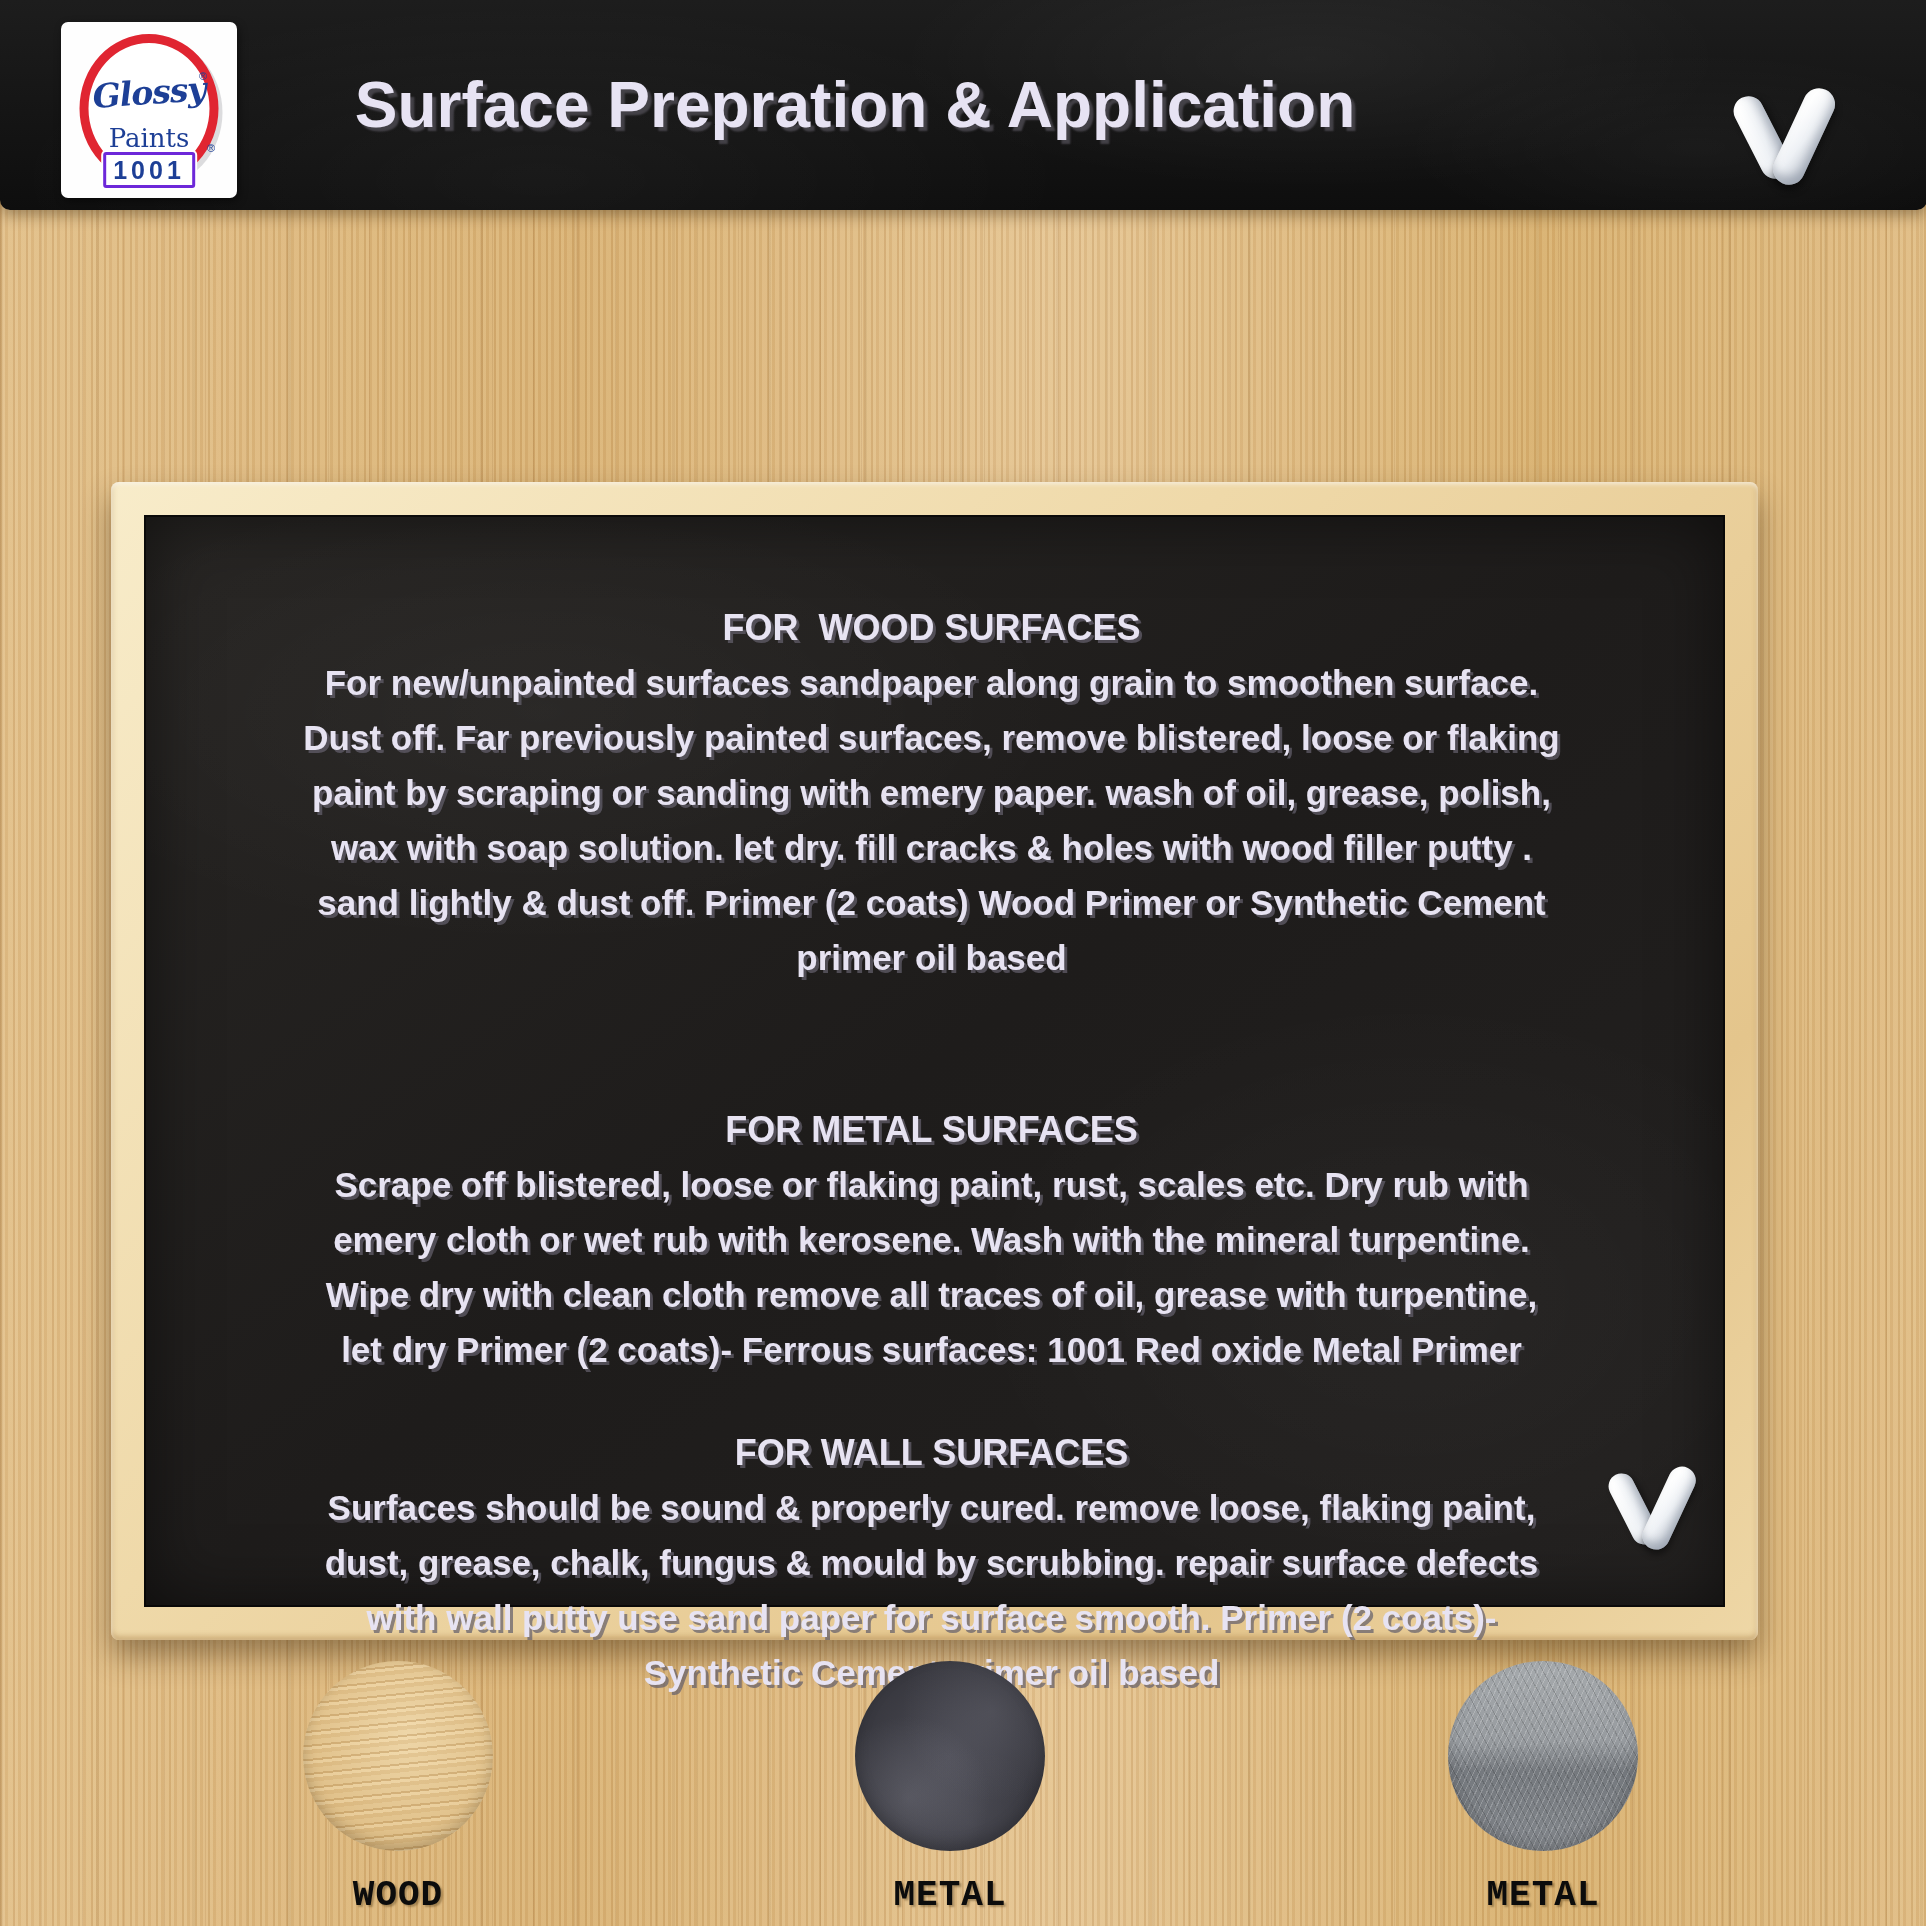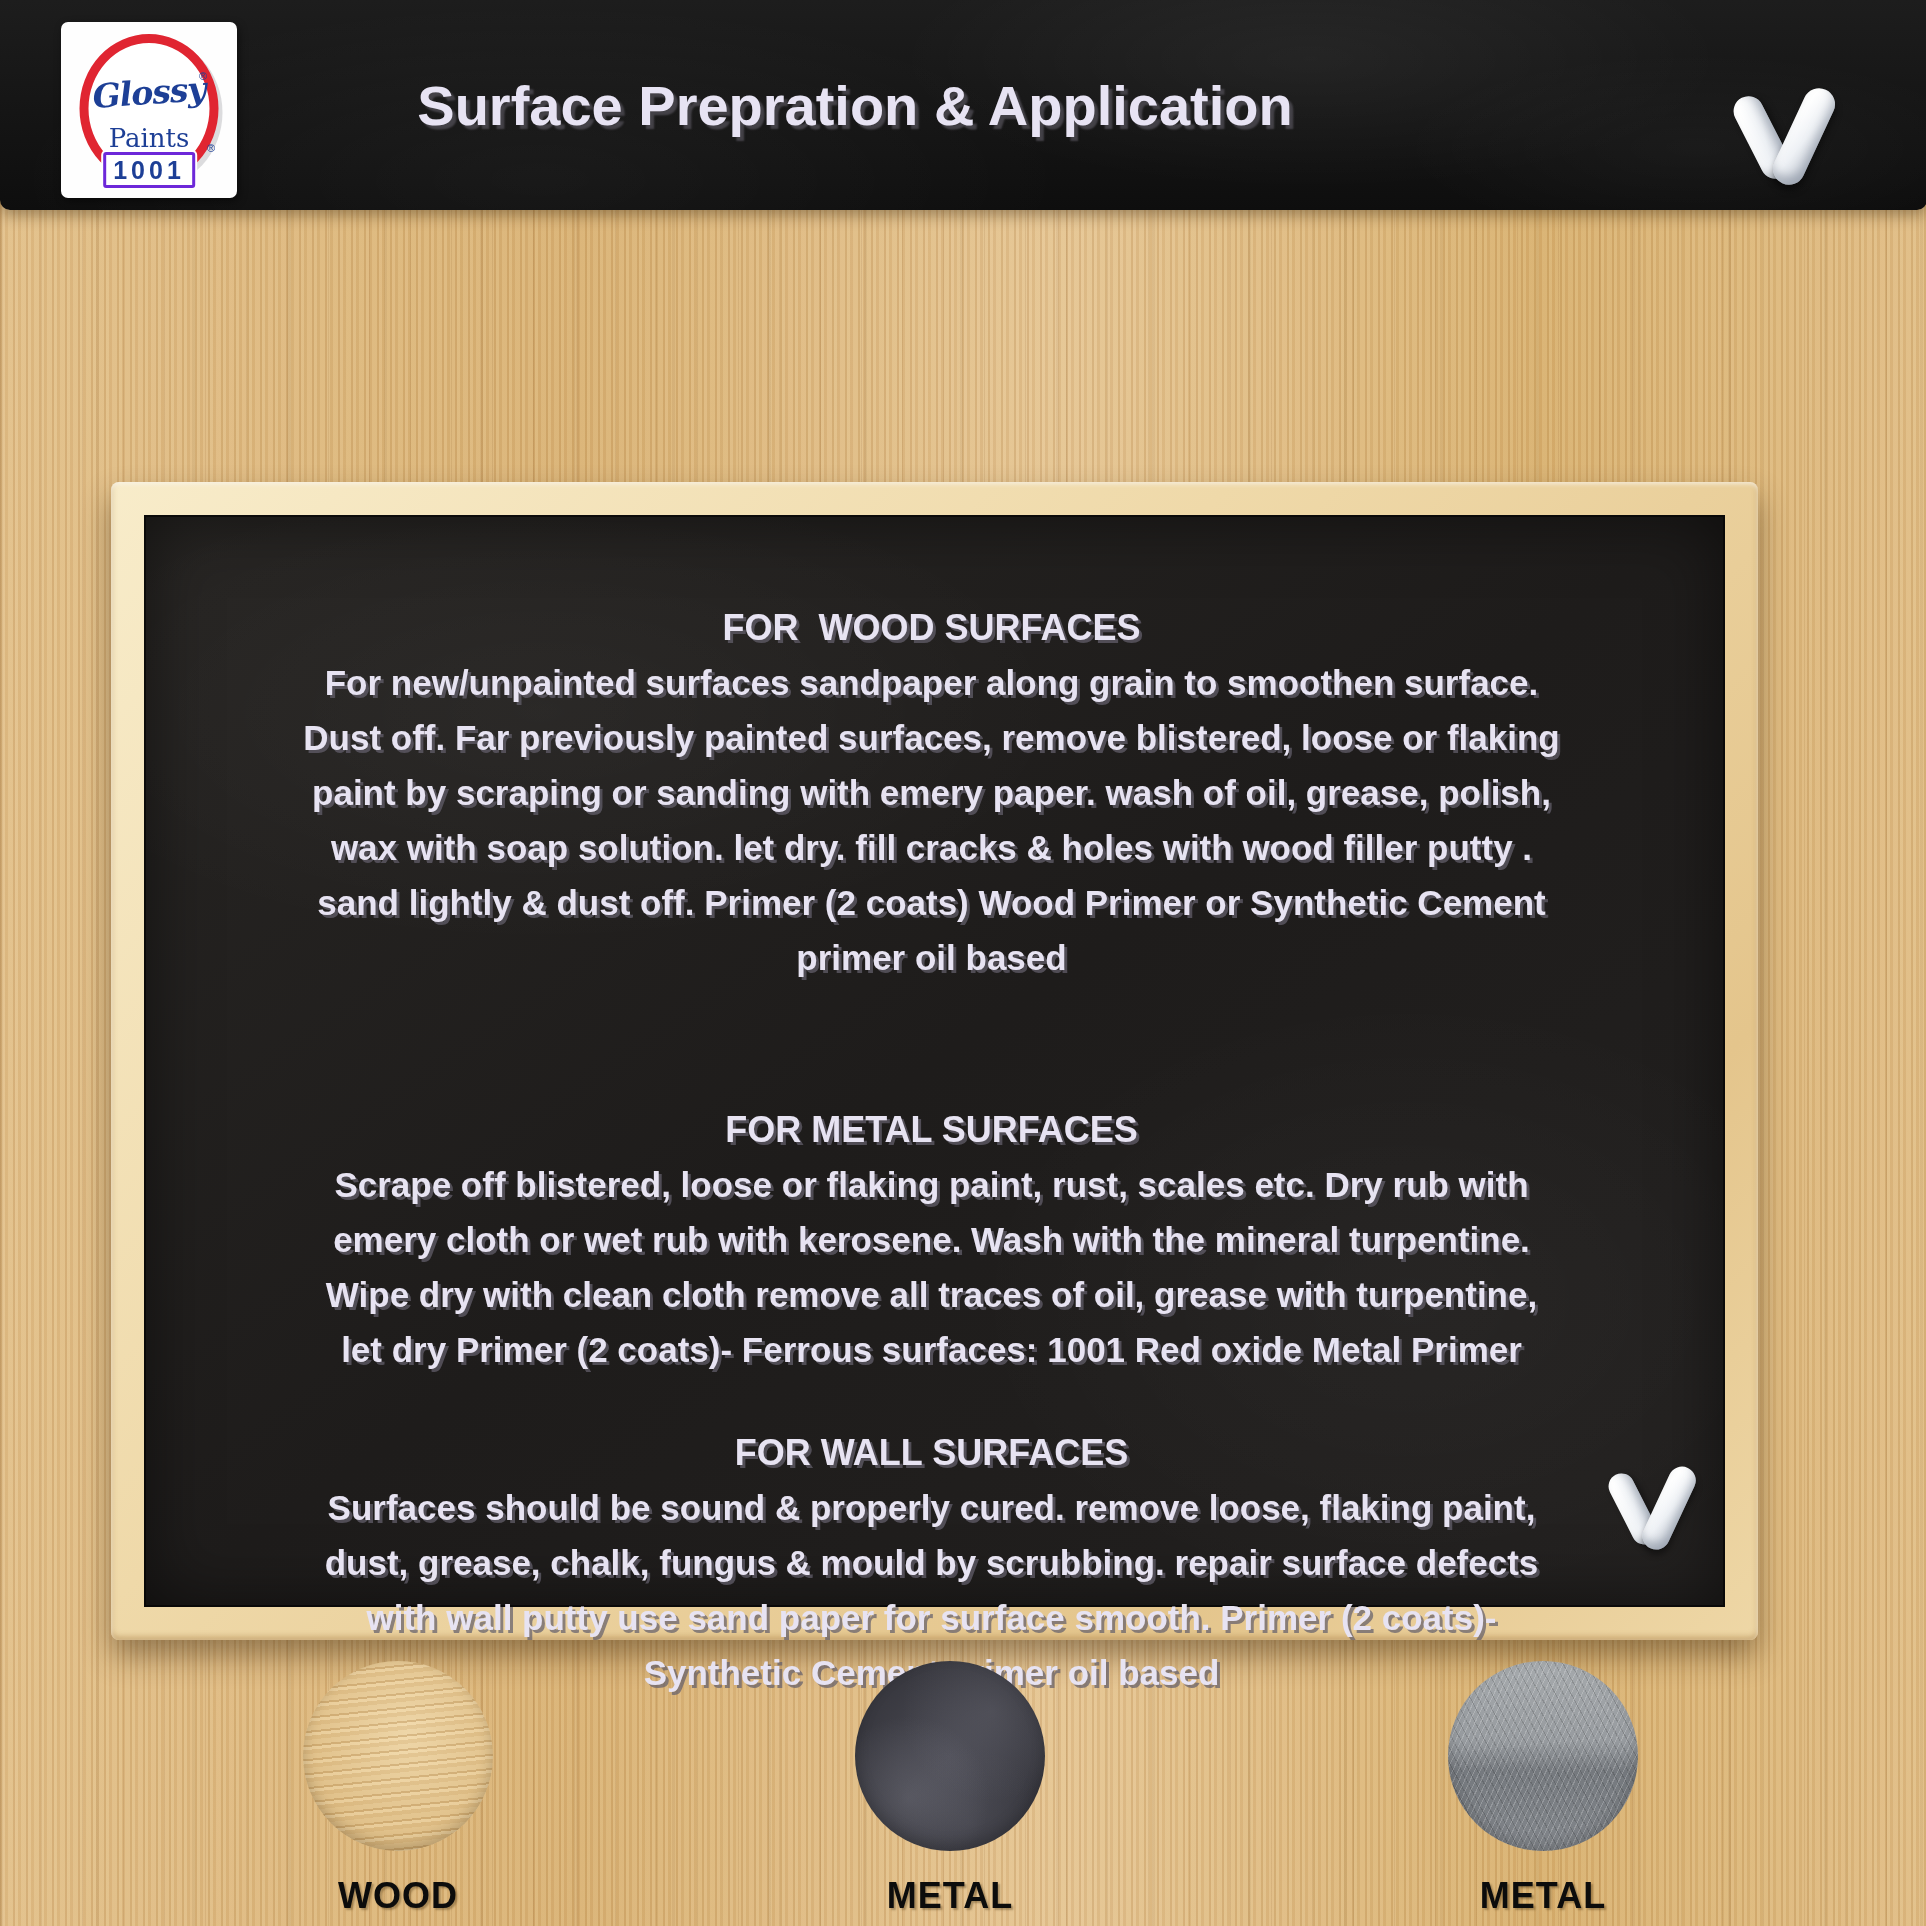--- a/index.html
+++ b/index.html
@@ -64,21 +64,21 @@
     padding:0 7px;line-height:30px;
     font-size:25px;font-weight:bold;color:#1d3f96;letter-spacing:4px;
     box-shadow:0 0 0 2px #ffffff;
   }
   .logo-badge-reg{
     position:absolute;right:22px;bottom:44px;font-size:11px;color:#1d3f96;
   }
   .header-title{
     position:absolute;left:248px;right:465px;top:0;height:210px;
     display:flex;align-items:center;justify-content:center;
-    font-size:56px;font-weight:800;color:#e7e3f3;letter-spacing:0;
+    font-size:64px;font-weight:800;color:#e7e3f3;letter-spacing:0;
     text-shadow:4px 4px 2px rgba(75,73,80,0.85);
     white-space:nowrap;
   }
 
   
   .chalk-group{position:absolute;width:119px;height:119px;}
   .chalk{
     position:absolute;
     background:linear-gradient(105deg,#ffffff 18%,#eef1f5 55%,#c9cfd8 92%);
     box-shadow:inset -5px -7px 10px rgba(120,130,145,0.5), 3px 5px 7px rgba(0,0,0,0.4);
@@ -115,21 +115,21 @@
     text-shadow:3px 3px 0 rgba(100,96,108,0.72);
   }
   .sec-body{
     margin:0 auto;padding:0;max-width:1272px;
     font-size:35px;font-weight:700;color:#e7e3f2;
     line-height:55px;
     text-shadow:3px 3px 0 rgba(100,96,108,0.72);
   }
 
   
-  .legend{position:absolute;left:0;top:1661px;width:1768px;height:265px;}
+  .legend{position:absolute;left:0;top:1661px;width:1768px;height:265px;font-family:Liberation Mono, monospace;}
   .legend-item{position:absolute;top:0;transform:translateX(-50%);text-align:center;}
   .legend-item-wood{left:398px;}
   .legend-item-wall{left:950px;}
   .legend-item-metal{left:1543px;}
   .swatch{
     width:190px;height:190px;border-radius:50%;margin:0 auto;
     box-shadow:inset 0 -6px 14px rgba(0,0,0,0.18);
   }
   .swatch-wood{
     background:

